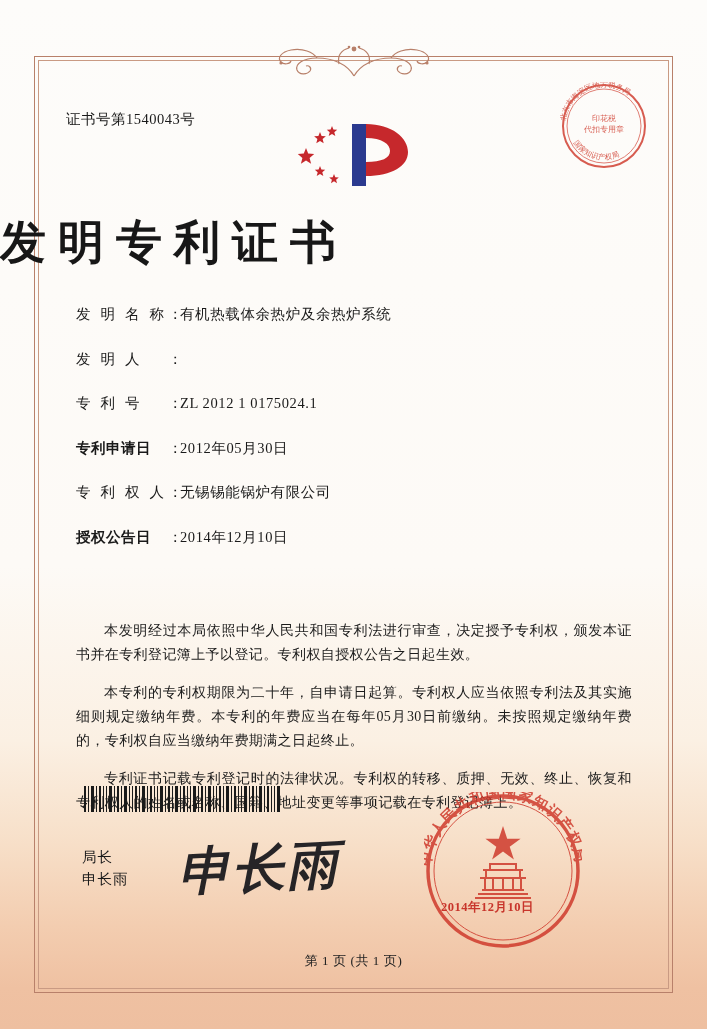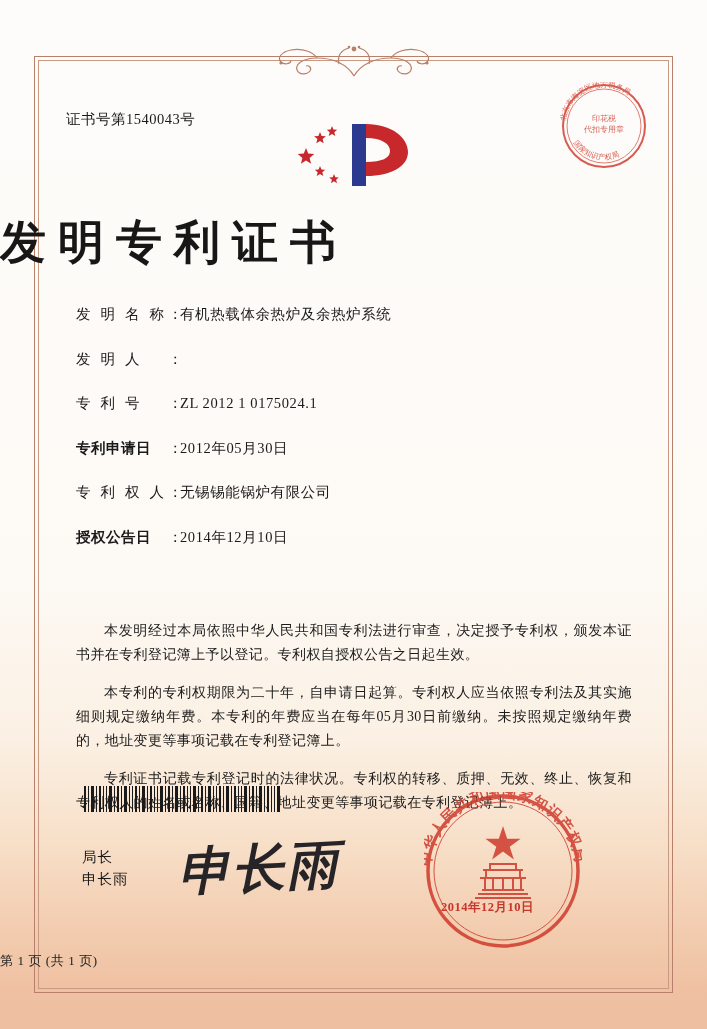--- a/index.html
+++ b/index.html
@@ -179,20 +179,21 @@
     top: 82px;
     width: 88px;
     height: 88px;
   }
 
   .page-footer {
     position: absolute;
     left: 0;
     right: 0;
     top: 952px;
+    text-align: center;
     font-size: 13px;
     color: #232323;
     letter-spacing: 0.6px;
   }
 
   .seal-date {
     position: absolute;
     left: 441px;
     top: 899px;
     font-size: 12.5px;
@@ -271,21 +272,21 @@
     </div>
     <div class="field-row">
       <span class="field-label tight">授权公告日</span>
       <span class="field-colon">：</span>
       <span class="field-value">2014年12月10日</span>
     </div>
   </div>
 
   <div class="body-text">
     <p>本发明经过本局依照中华人民共和国专利法进行审查，决定授予专利权，颁发本证书并在专利登记簿上予以登记。专利权自授权公告之日起生效。</p>
-    <p>本专利的专利权期限为二十年，自申请日起算。专利权人应当依照专利法及其实施细则规定缴纳年费。本专利的年费应当在每年05月30日前缴纳。未按照规定缴纳年费的，地址变更等事项记载在专利登记簿上。</p>
+    <p>本专利的专利权期限为二十年，自申请日起算。专利权人应当依照专利法及其实施细则规定缴纳年费。本专利的年费应当在每年05月30日前缴纳。未按照规定缴纳年费的，专利权自应当缴纳年费期满之日起终止。</p>
     <p>专利证书记载专利登记时的法律状况。专利权的转移、质押、无效、终止、恢复和专利权人的姓名或名称、国籍、地址变更等事项记载在专利登记簿上。</p>
   </div>
 
   <svg class="barcode" viewBox="0 0 196 26" preserveAspectRatio="none">
     <g fill="#1a1a1a">
       <rect x="0" y="0" width="2" height="26"></rect>
         <rect x="4" y="0" width="1" height="26"></rect>
       <rect x="7" y="0" width="3" height="26"></rect>
         <rect x="12" y="0" width="1" height="26"></rect>
       <rect x="15" y="0" width="2" height="26"></rect>

